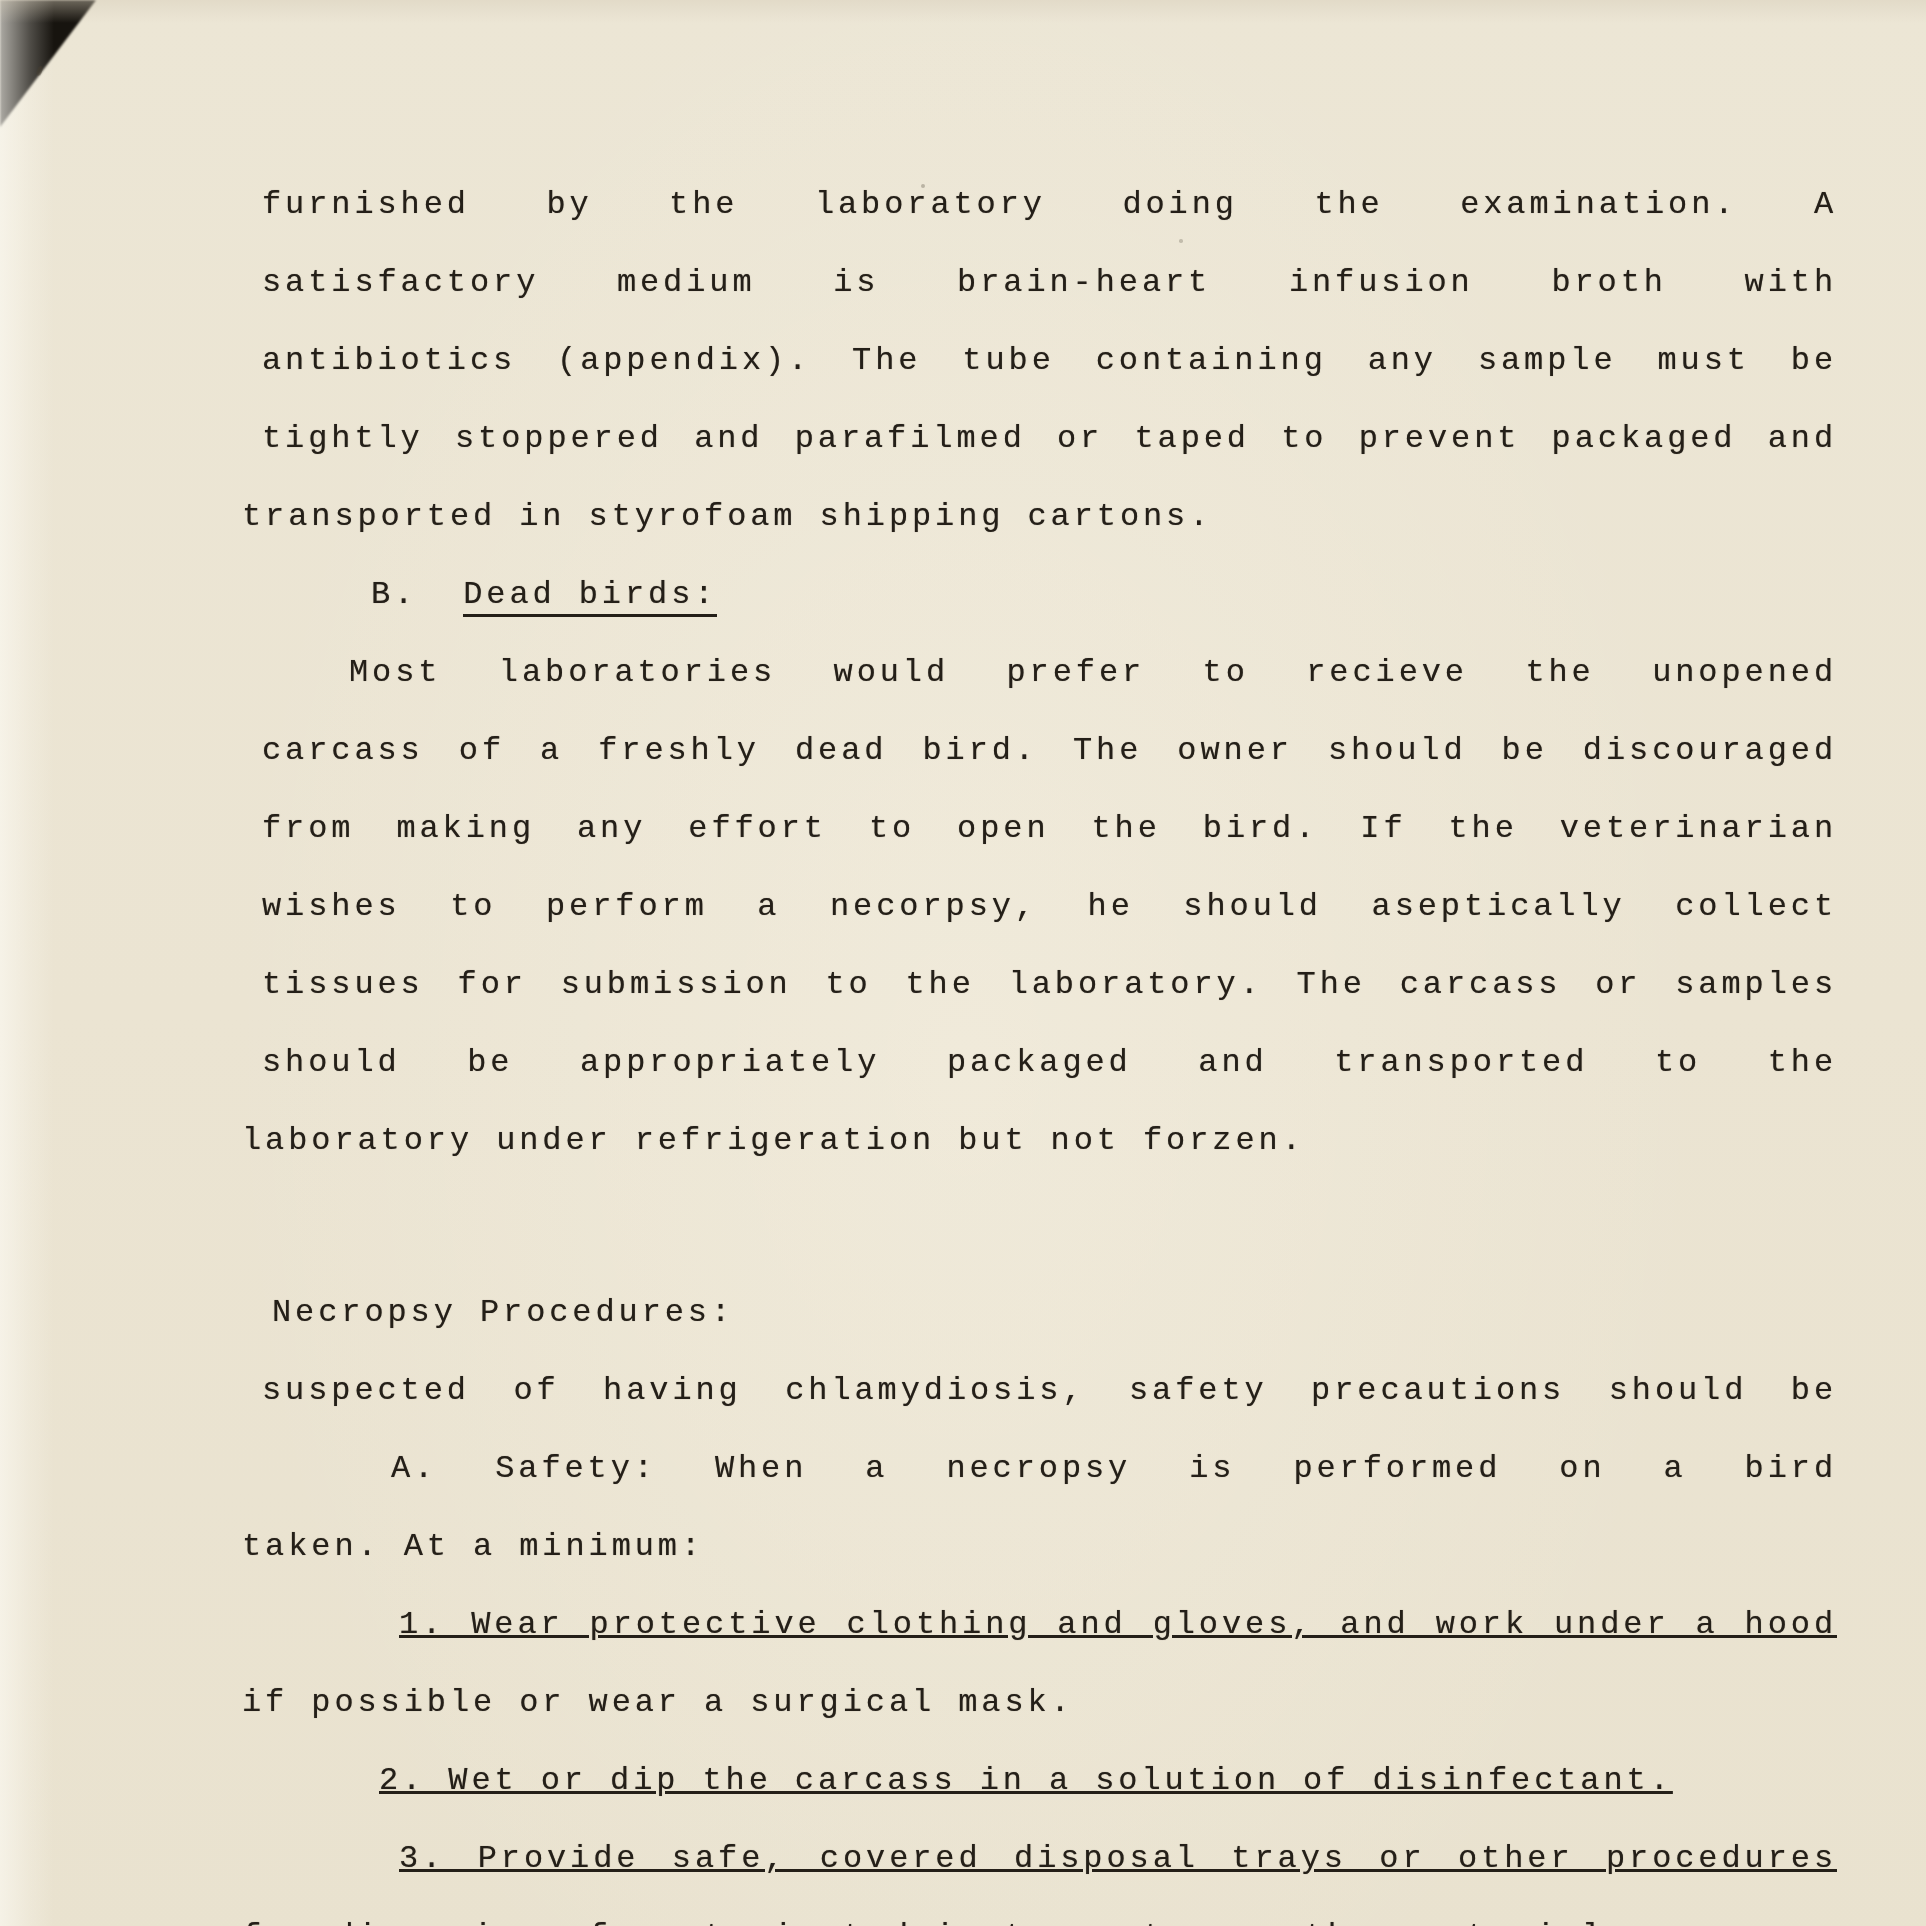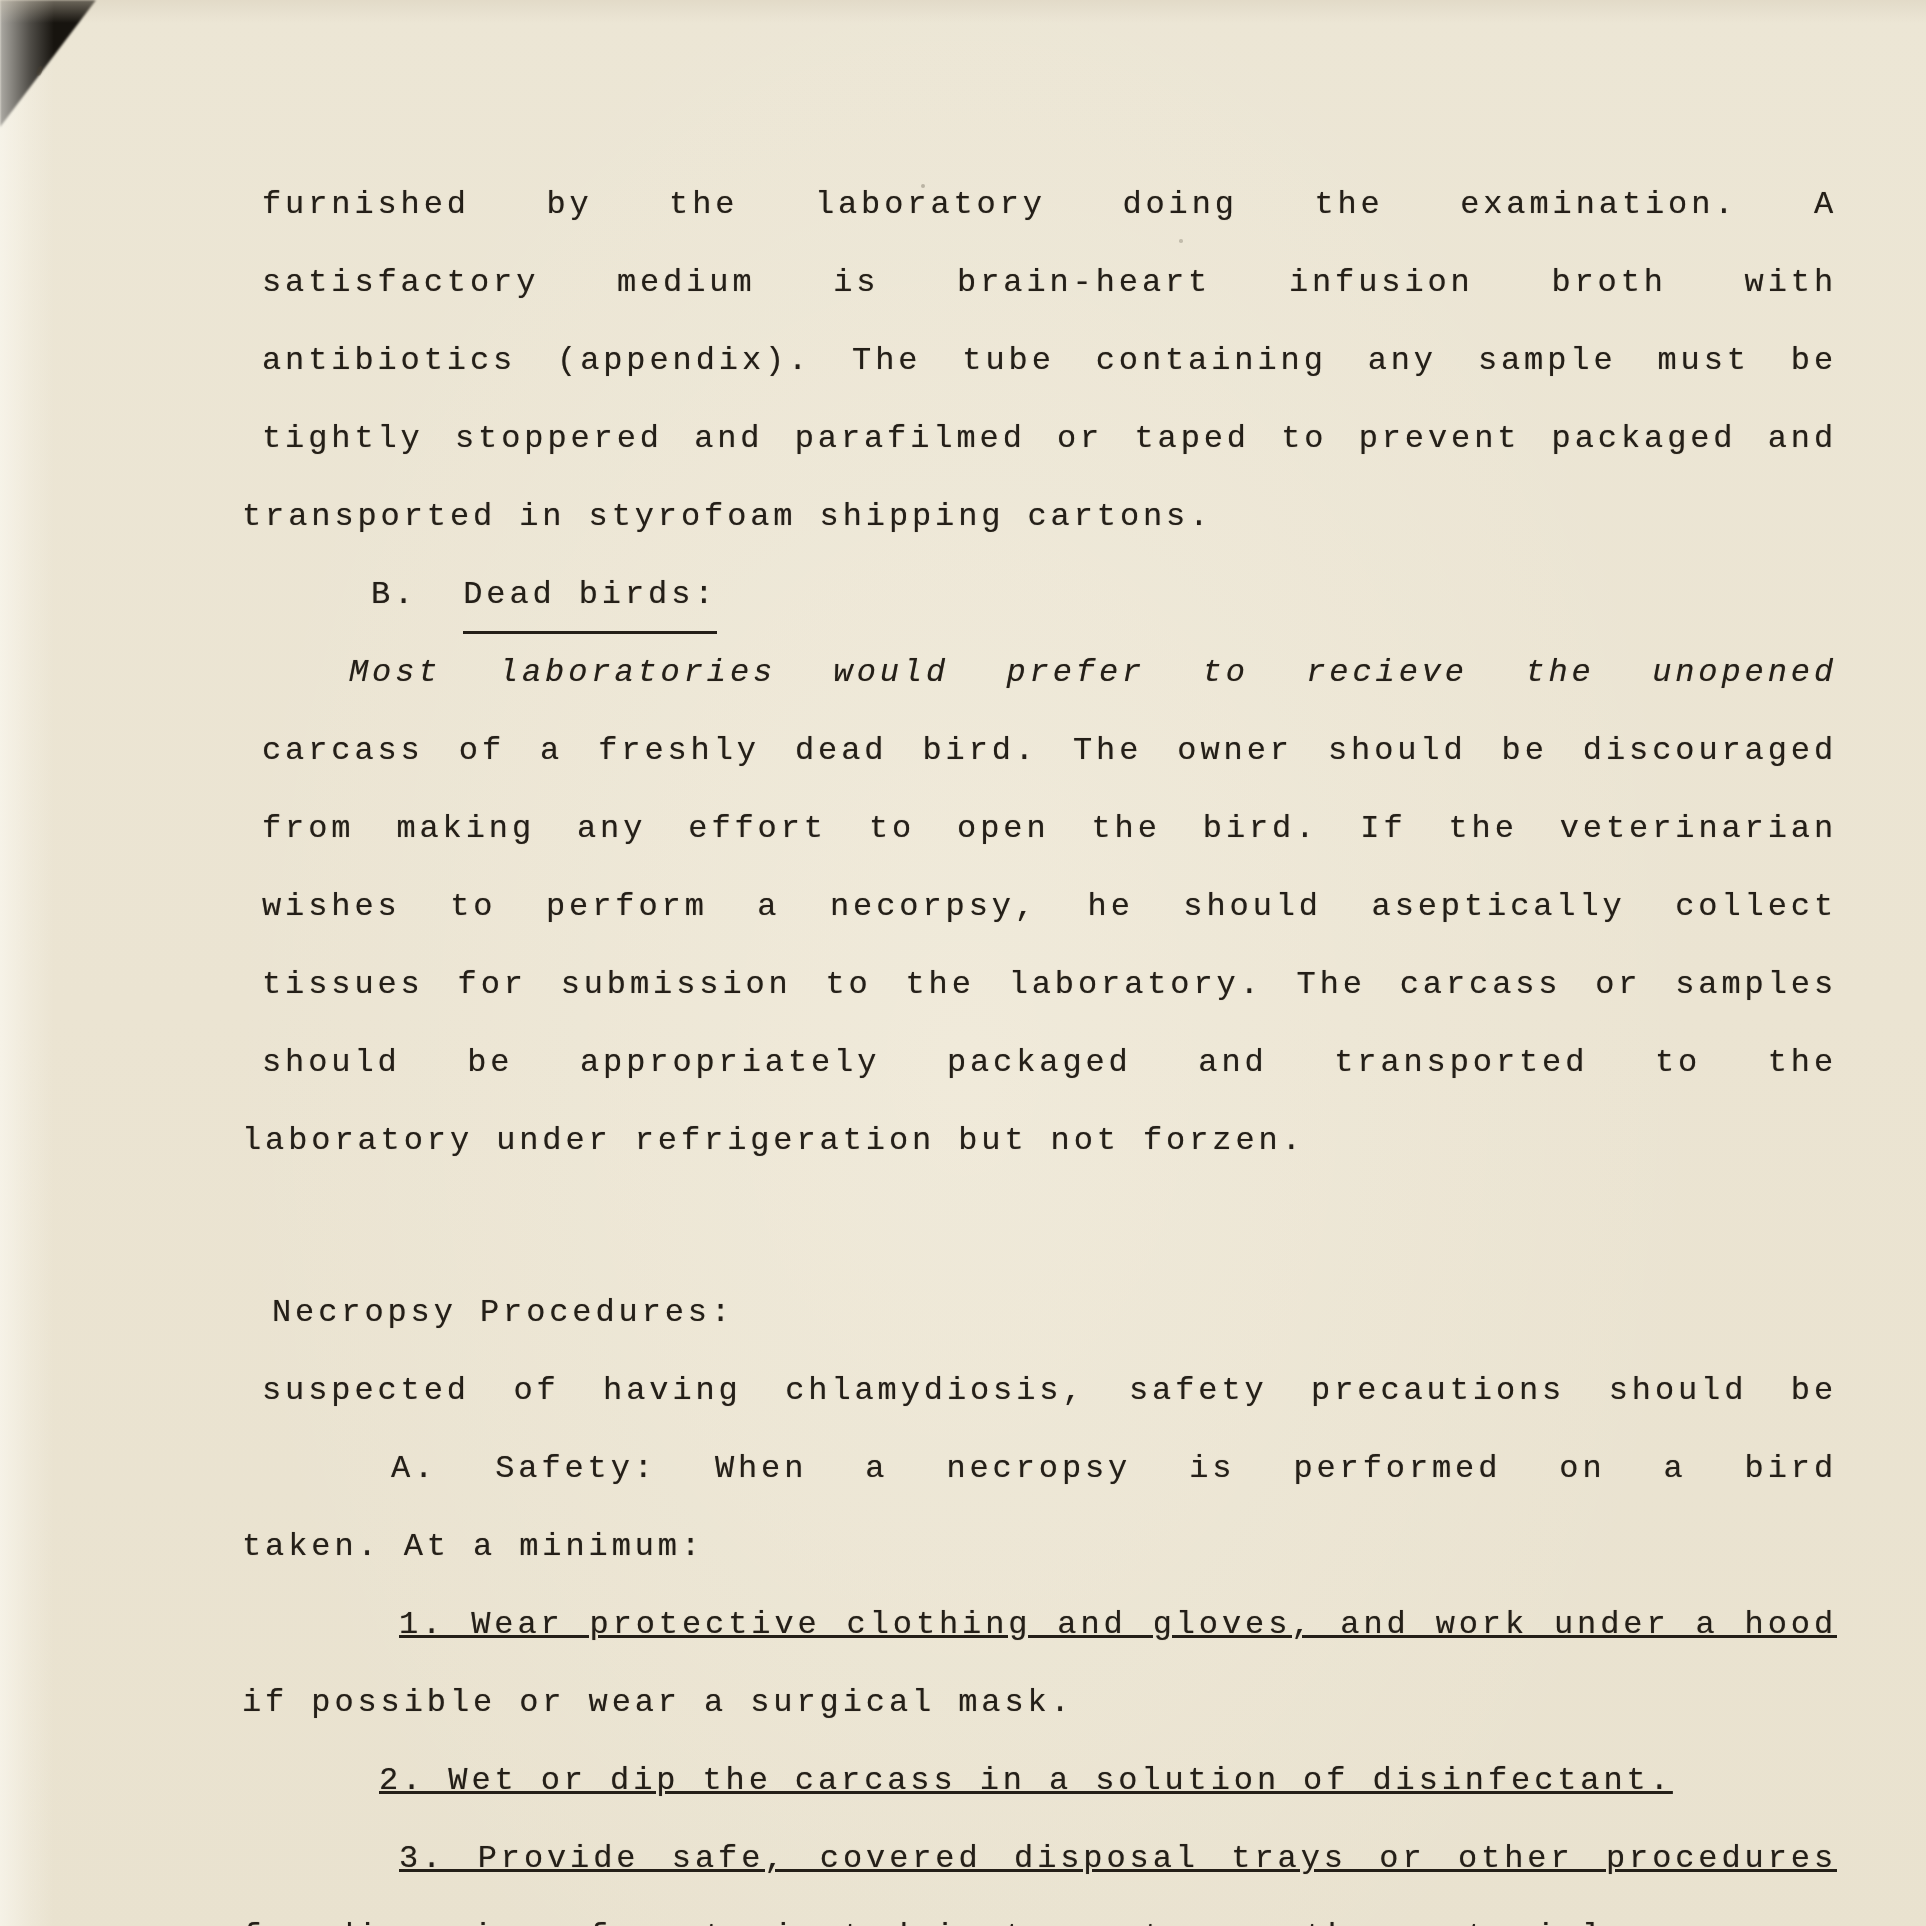--- a/index.html
+++ b/index.html
@@ -68,27 +68,27 @@
     height: 78px;
     line-height: 78px;
     white-space: nowrap;
   }
   .j {
     white-space: normal;
     text-align: justify;
     text-align-last: justify;
     margin-left: 20px;
   }
-  .ind-p { padding-left: 87px; font-style: italic; }
+  .ind-p { padding-left: 87px; }
   .ind-h { padding-left: 129px; }
   .ind-i { padding-left: 137px; text-decoration: underline; }
   .gap-above { margin-top: 94px; margin-left: 30px; }
   .ul {
     border-bottom: 3.1px solid #241f18;
-    padding-bottom: 18px;
+    padding-bottom: 1px;
   }
   .gap2 { margin-left: 46px; }
 </style>
 </head>
 <body>
 
 <div class="page">
 
   <div class="scan-corner-tl"></div>
   <div class="scan-edge-left"></div>

